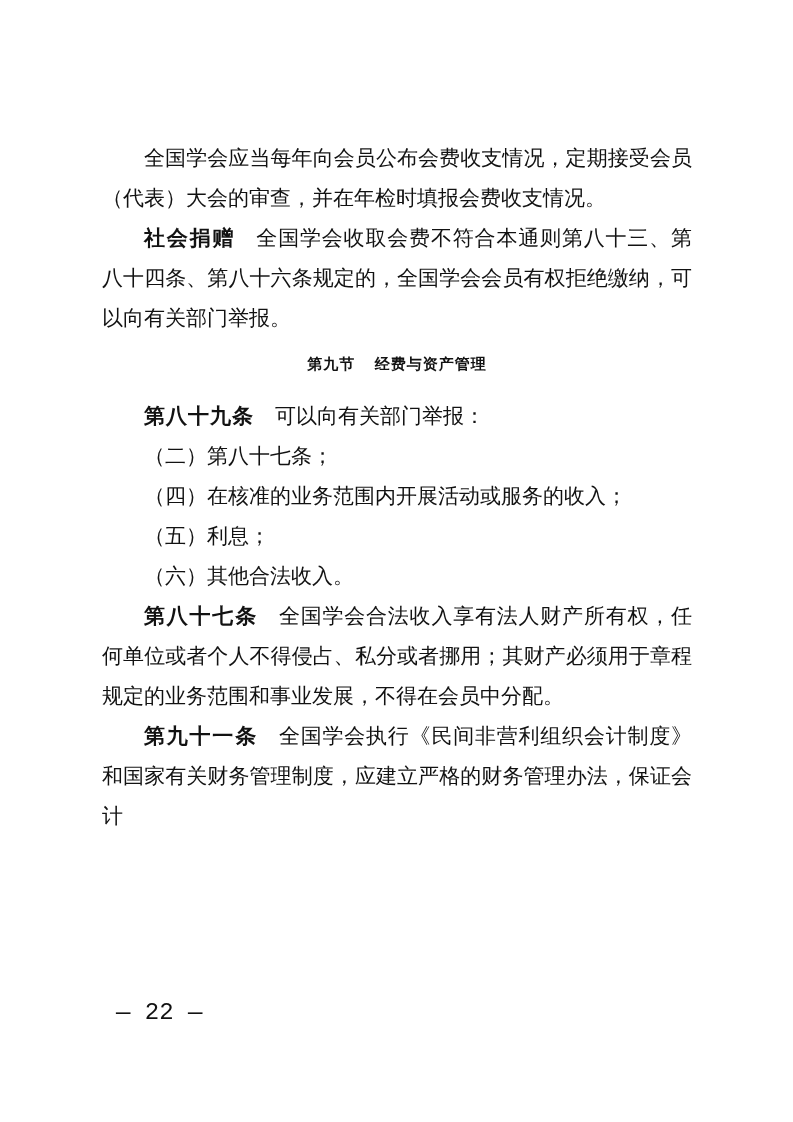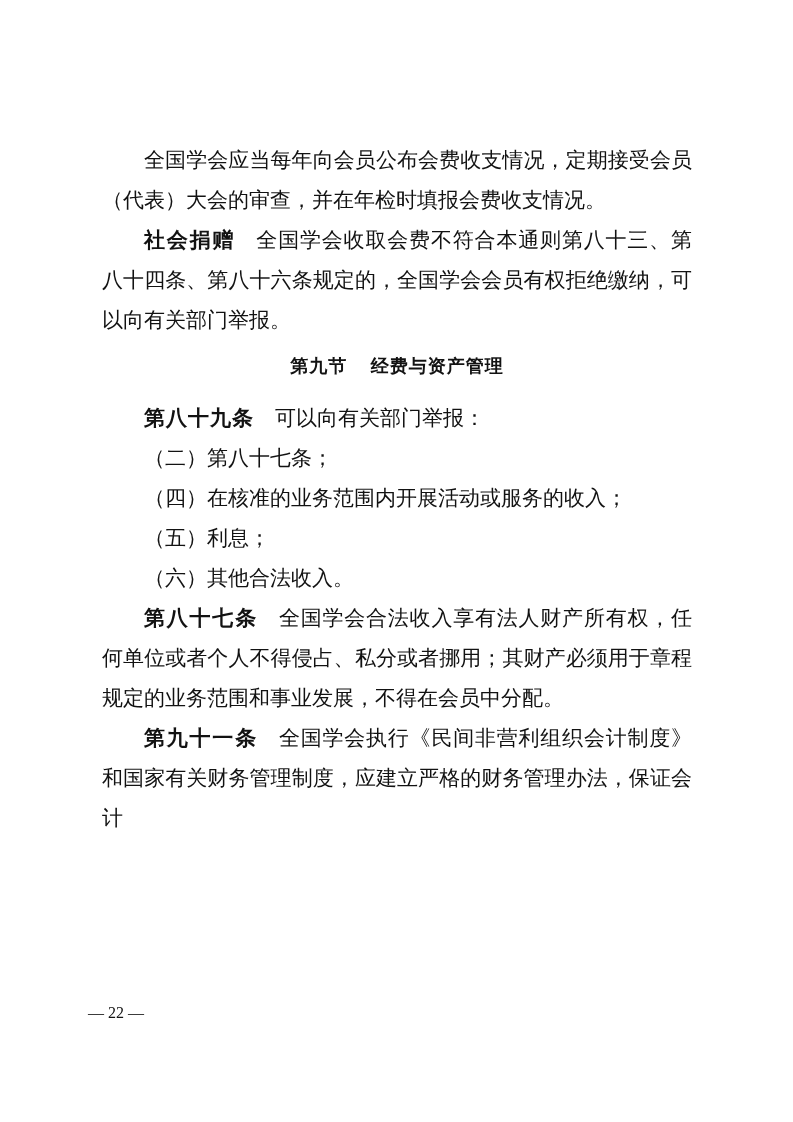--- a/index.html
+++ b/index.html
@@ -6,21 +6,21 @@
     margin: 0;
     padding: 0;
     background: #ffffff;
   }
   .page {
     position: relative;
     width: 793px;
     height: 1122px;
     background: #ffffff;
     overflow: hidden;
-    font-family: Liberation Serif, serif;
+    font-family: Liberation Mono, monospace;
     color: #121212;
   }
   .content {
     position: absolute;
     left: 102px;
     top: 140px;
     width: 590px;
     font-size: 21px;
     line-height: 40px;
     text-align: justify;
@@ -37,33 +37,33 @@
   }
   .term:empty {
     display: none;
     margin: 0;
   }
   .section-heading {
     margin: 6px 0 12px 0;
     text-indent: 0;
     text-align: center;
     font-weight: bold;
-    font-size: 18px;
+    font-size: 15px;
     line-height: 40px;
     letter-spacing: 1px;
   }
   .heading-gap {
     display: inline-block;
     width: 1.3em;
   }
   .footer {
     position: absolute;
-    left: 88px;
+    left: 116px;
     top: 1000px;
-    font-size: 16px;
+    font-size: 24px;
     line-height: 26px;
     color: #121212;
     text-align: right;
   }
 </style>
 </head>
 <body>
 
 <div class="page">
   <div class="content">

